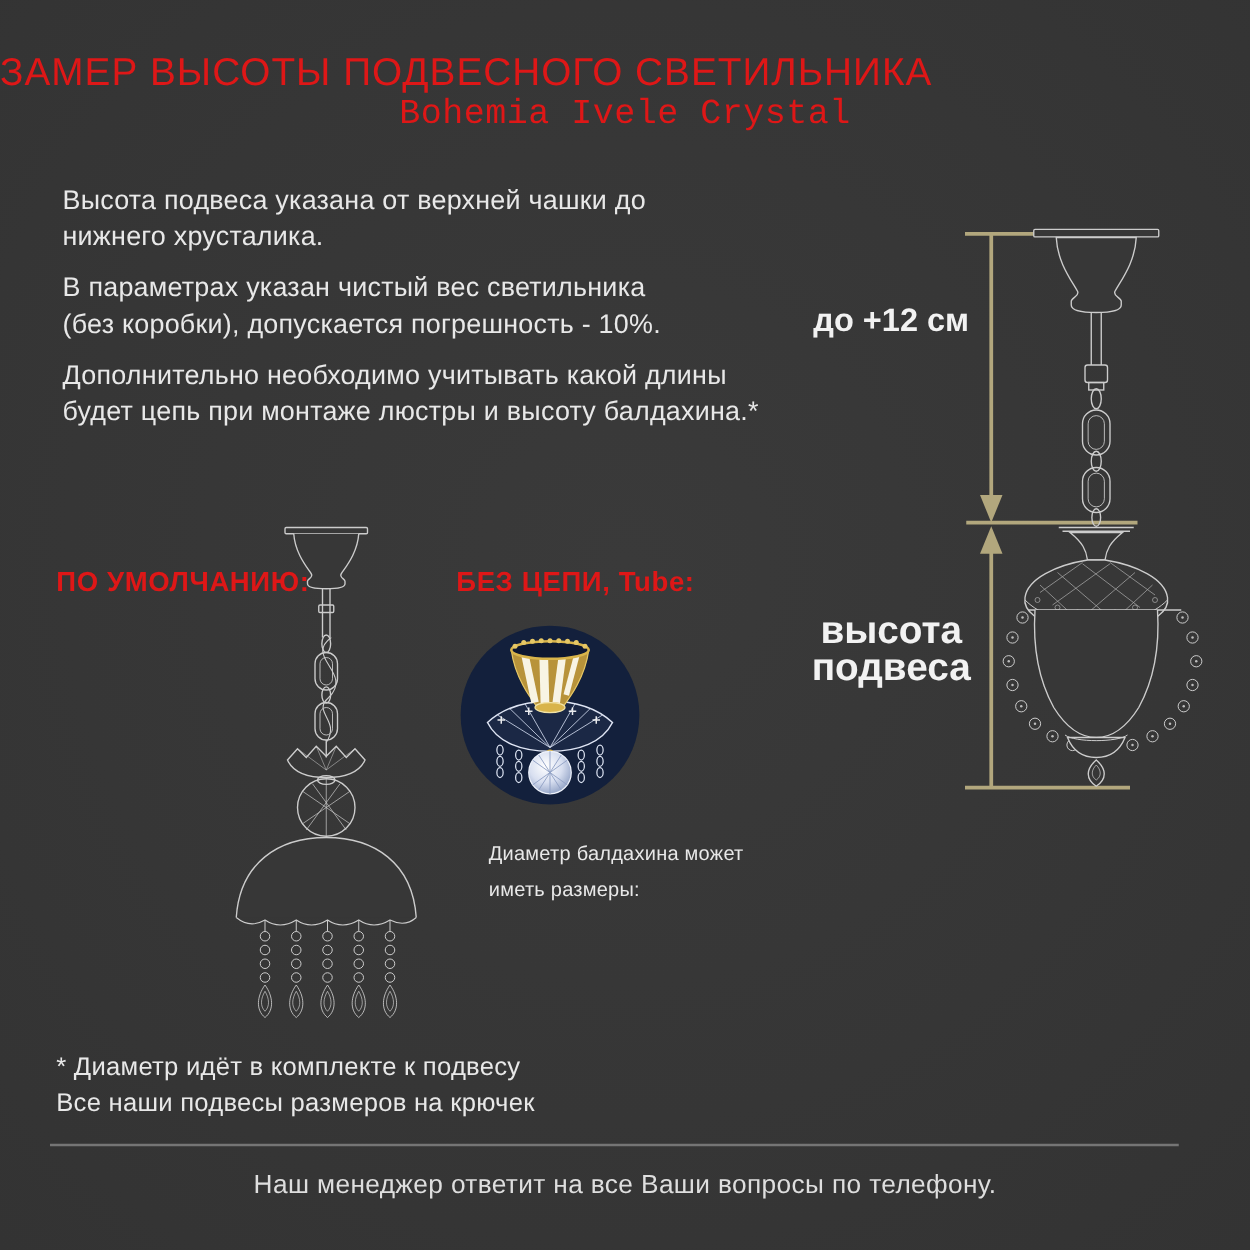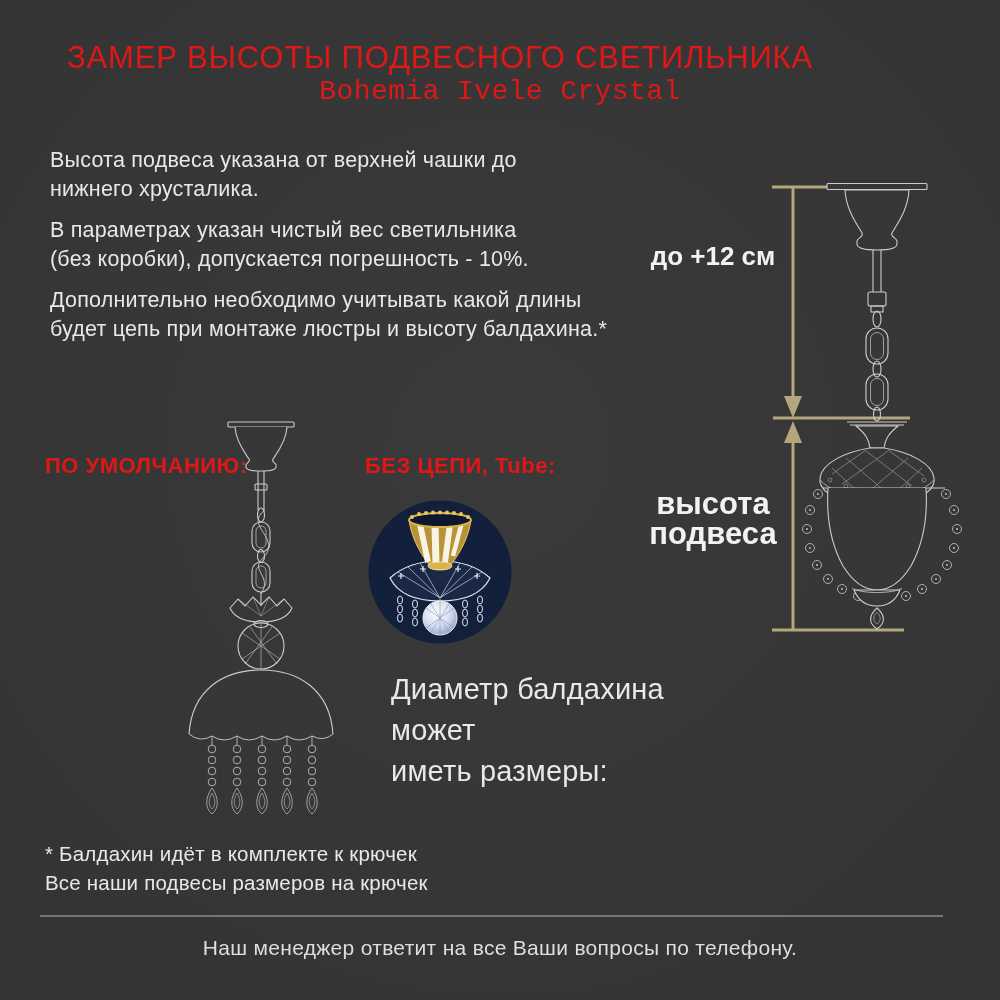--- a/index.html
+++ b/index.html
@@ -5,21 +5,21 @@
   html,body{margin:0;padding:0;background:#2b2b2b;}
   .canvas{
     position:relative;width:1000px;height:1000px;overflow:hidden;
     background:radial-gradient(circle at 50% 45%, #3a3a3a 0%, #363636 60%, #333333 100%);
     font-family:"Liberation Sans","DejaVu Sans",sans-serif;
     -webkit-font-smoothing:antialiased;
   }
   .abs{position:absolute;}
   .preline{white-space:pre-line;}
   .title{
-    top:40px;left:0;width:880px;text-align:center;
+    top:40px;left:0;width:880px;
     font-size:31px;font-weight:500;letter-spacing:.8px;color:#de1717;
   }
   .subtitle{
     top:76px;left:0;width:1000px;text-align:center;
     font-size:28px;font-weight:500;letter-spacing:.4px;color:#de1717;font-family:Liberation Mono, monospace;
   }
   .intro{top:146px;left:42px;width:640px;color:#e8e8e8;}
   .intro p{
     margin:0 0 12px 8px;font-size:21.5px;line-height:29px;letter-spacing:.2px;
   }
@@ -28,21 +28,21 @@
   }
   .lbl-default{top:453px;left:45px;}
   .lbl-nochain{top:453px;left:365px;}
   .measure-label{
     color:#f2f2f2;font-weight:700;text-align:center;
   }
   .lbl-allowance{top:241px;left:648px;width:130px;font-size:26px;}
   .lbl-height{top:489px;left:648px;width:130px;font-size:31px;line-height:30px;}
   .canopy-heading{
     top:669px;left:391px;width:330px;color:#e8e8e8;
-    font-size:29px;line-height:41px;letter-spacing:.2px;
+    font-size:16px;line-height:29px;letter-spacing:.2px;
   }
   .canopy-options{top:727px;left:462px;color:#efefef;}
   .canopy-options div{font-size:25px;line-height:31px;}
   .footnote{
     top:839px;left:45px;color:#e8e8e8;font-size:20.5px;line-height:29px;letter-spacing:.2px;
   }
   .divider{top:915px;left:40px;width:903px;height:2px;background:#757575;}
   .footer-text{
     top:936px;left:0;width:1000px;text-align:center;color:#dedede;
     font-size:21px;letter-spacing:.3px;
@@ -271,20 +271,20 @@
   </div>
 
   <div class="abs measure-label lbl-allowance">до +12 см</div>
   <div class="abs measure-label lbl-height preline">высота
 подвеса</div>
 
   <div class="abs canopy-heading preline">Диаметр балдахина может
 иметь размеры:</div>
 
   <div class="abs footnote">
-    <div>* Балдахин идёт в комплекте к крючек</div>
+    <div>* Диаметр идёт в комплекте к подвесу</div>
     <div>Все наши подвесы размеров на крючек</div>
   </div>
 
   <div class="abs divider"></div>
   <div class="abs footer-text">Наш менеджер ответит на все Ваши вопросы по телефону.</div>
 
 </div>
 
 </body></html>

